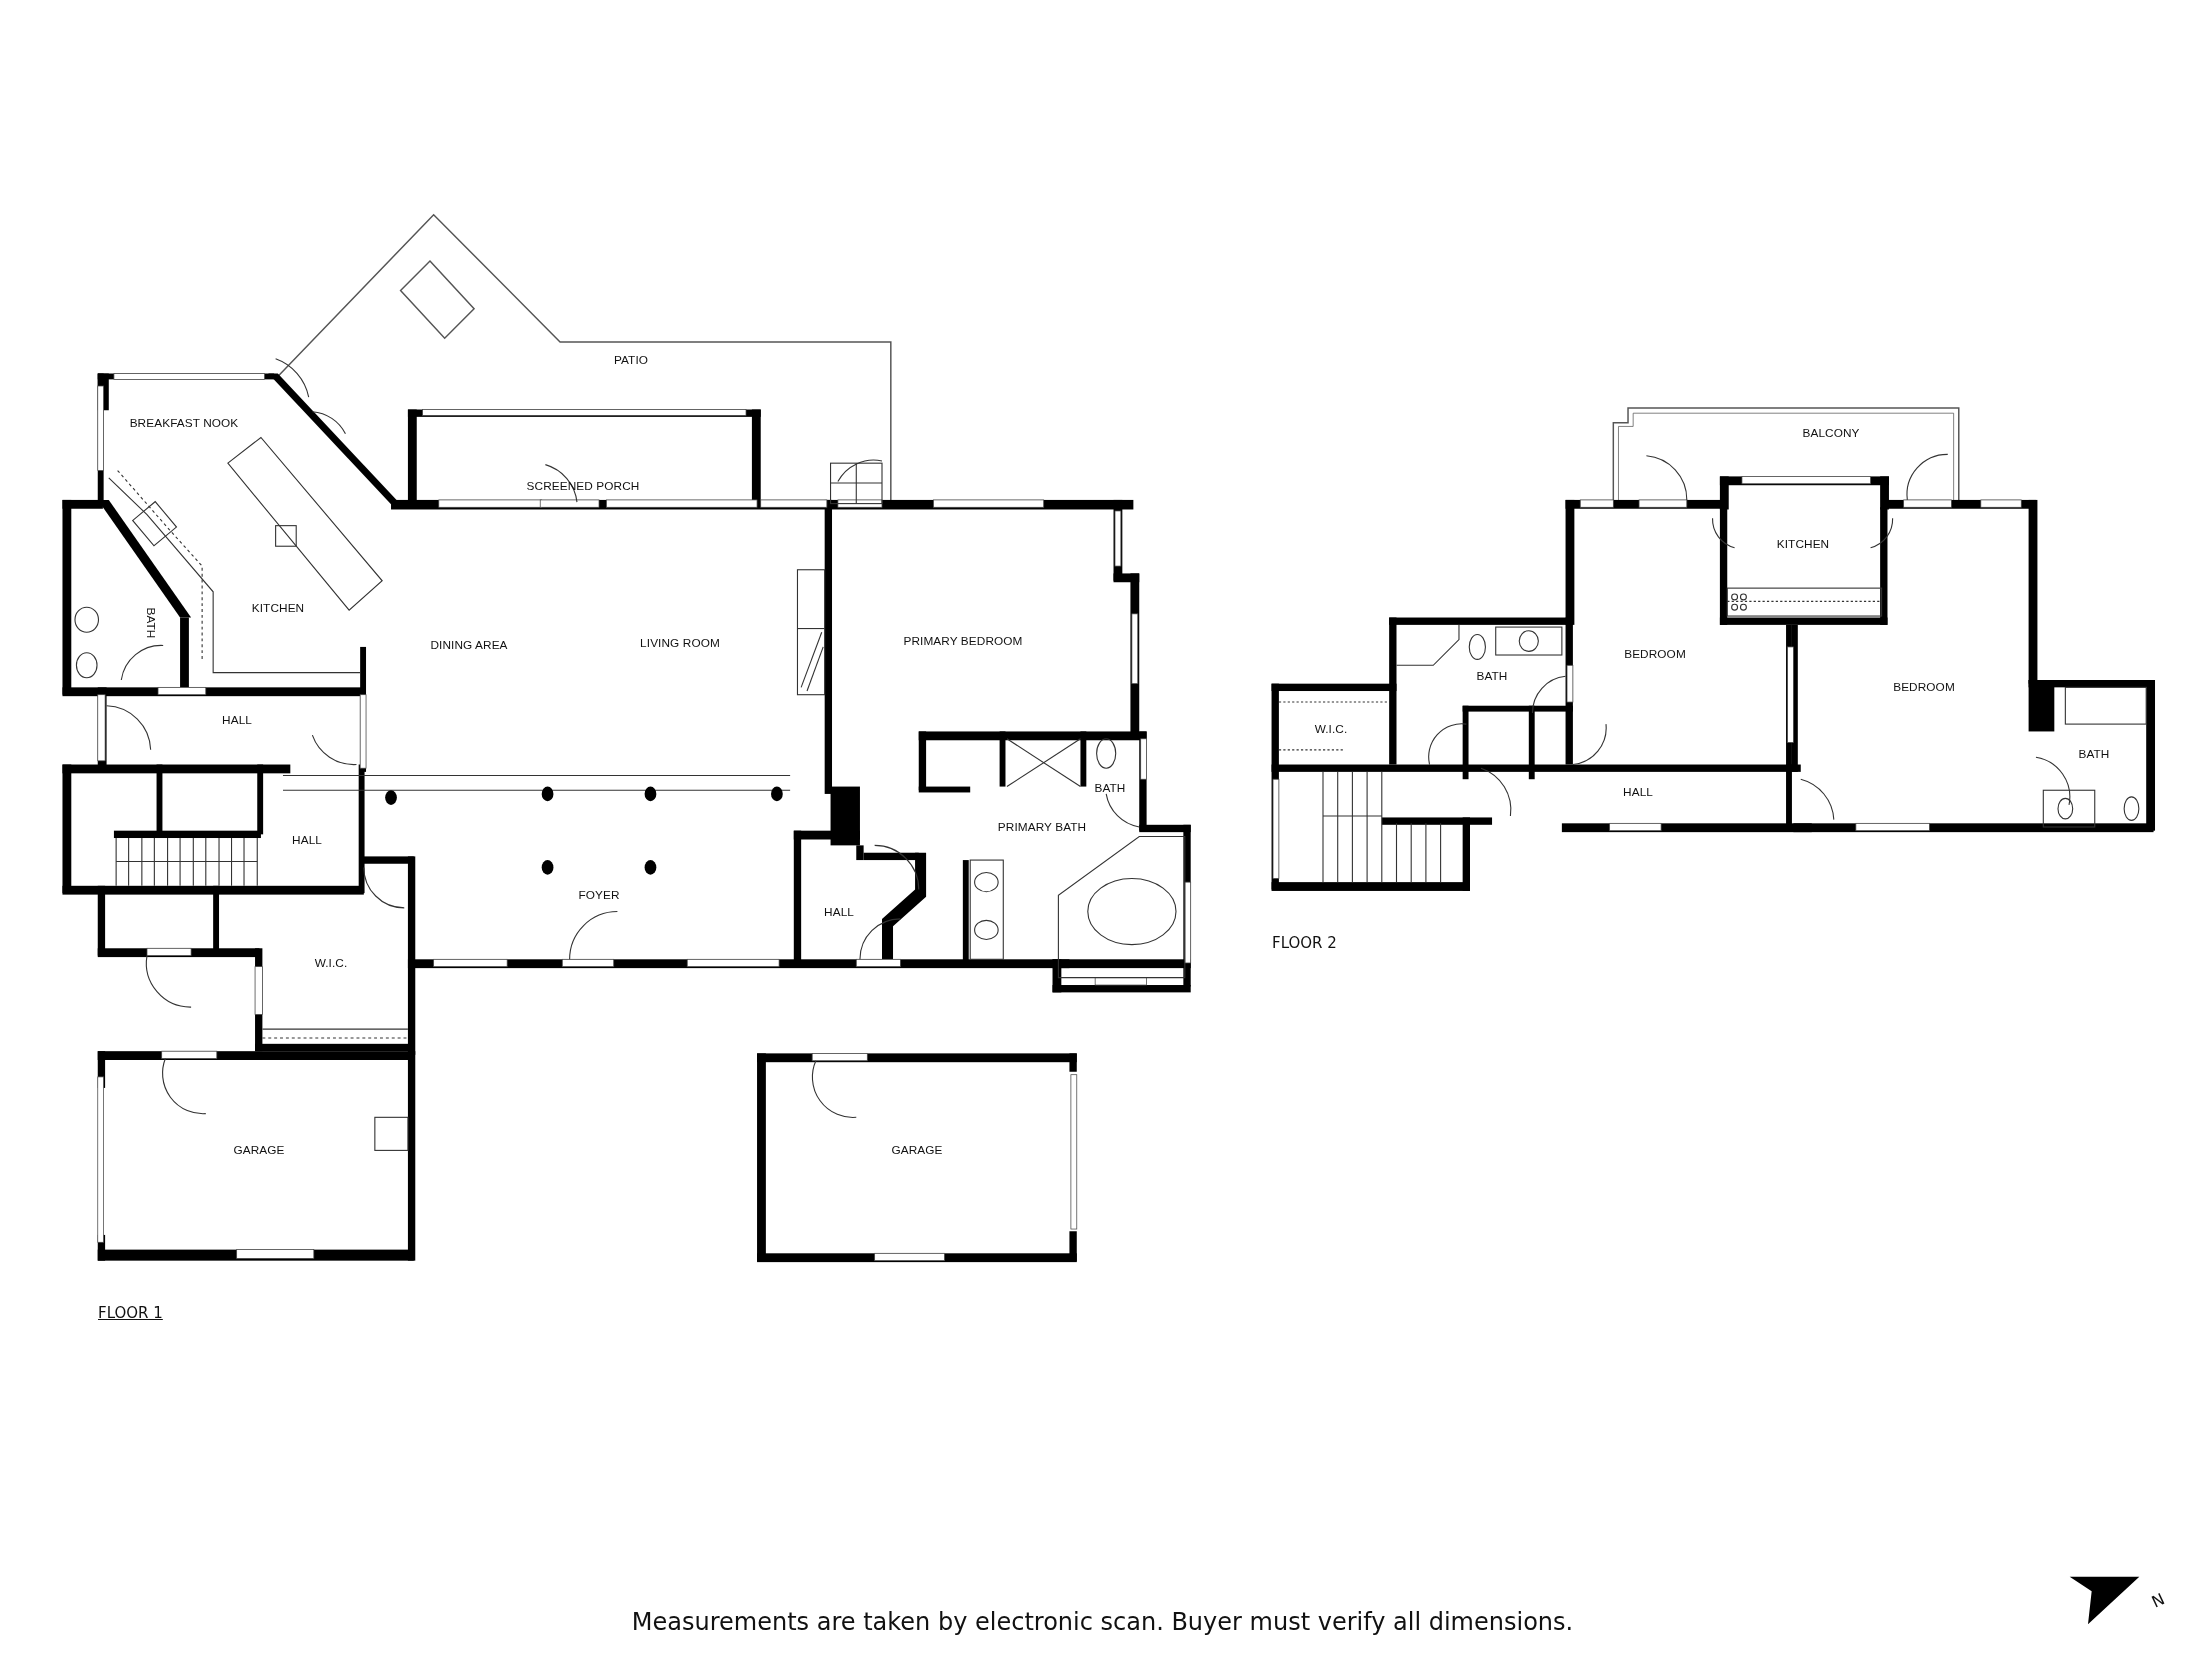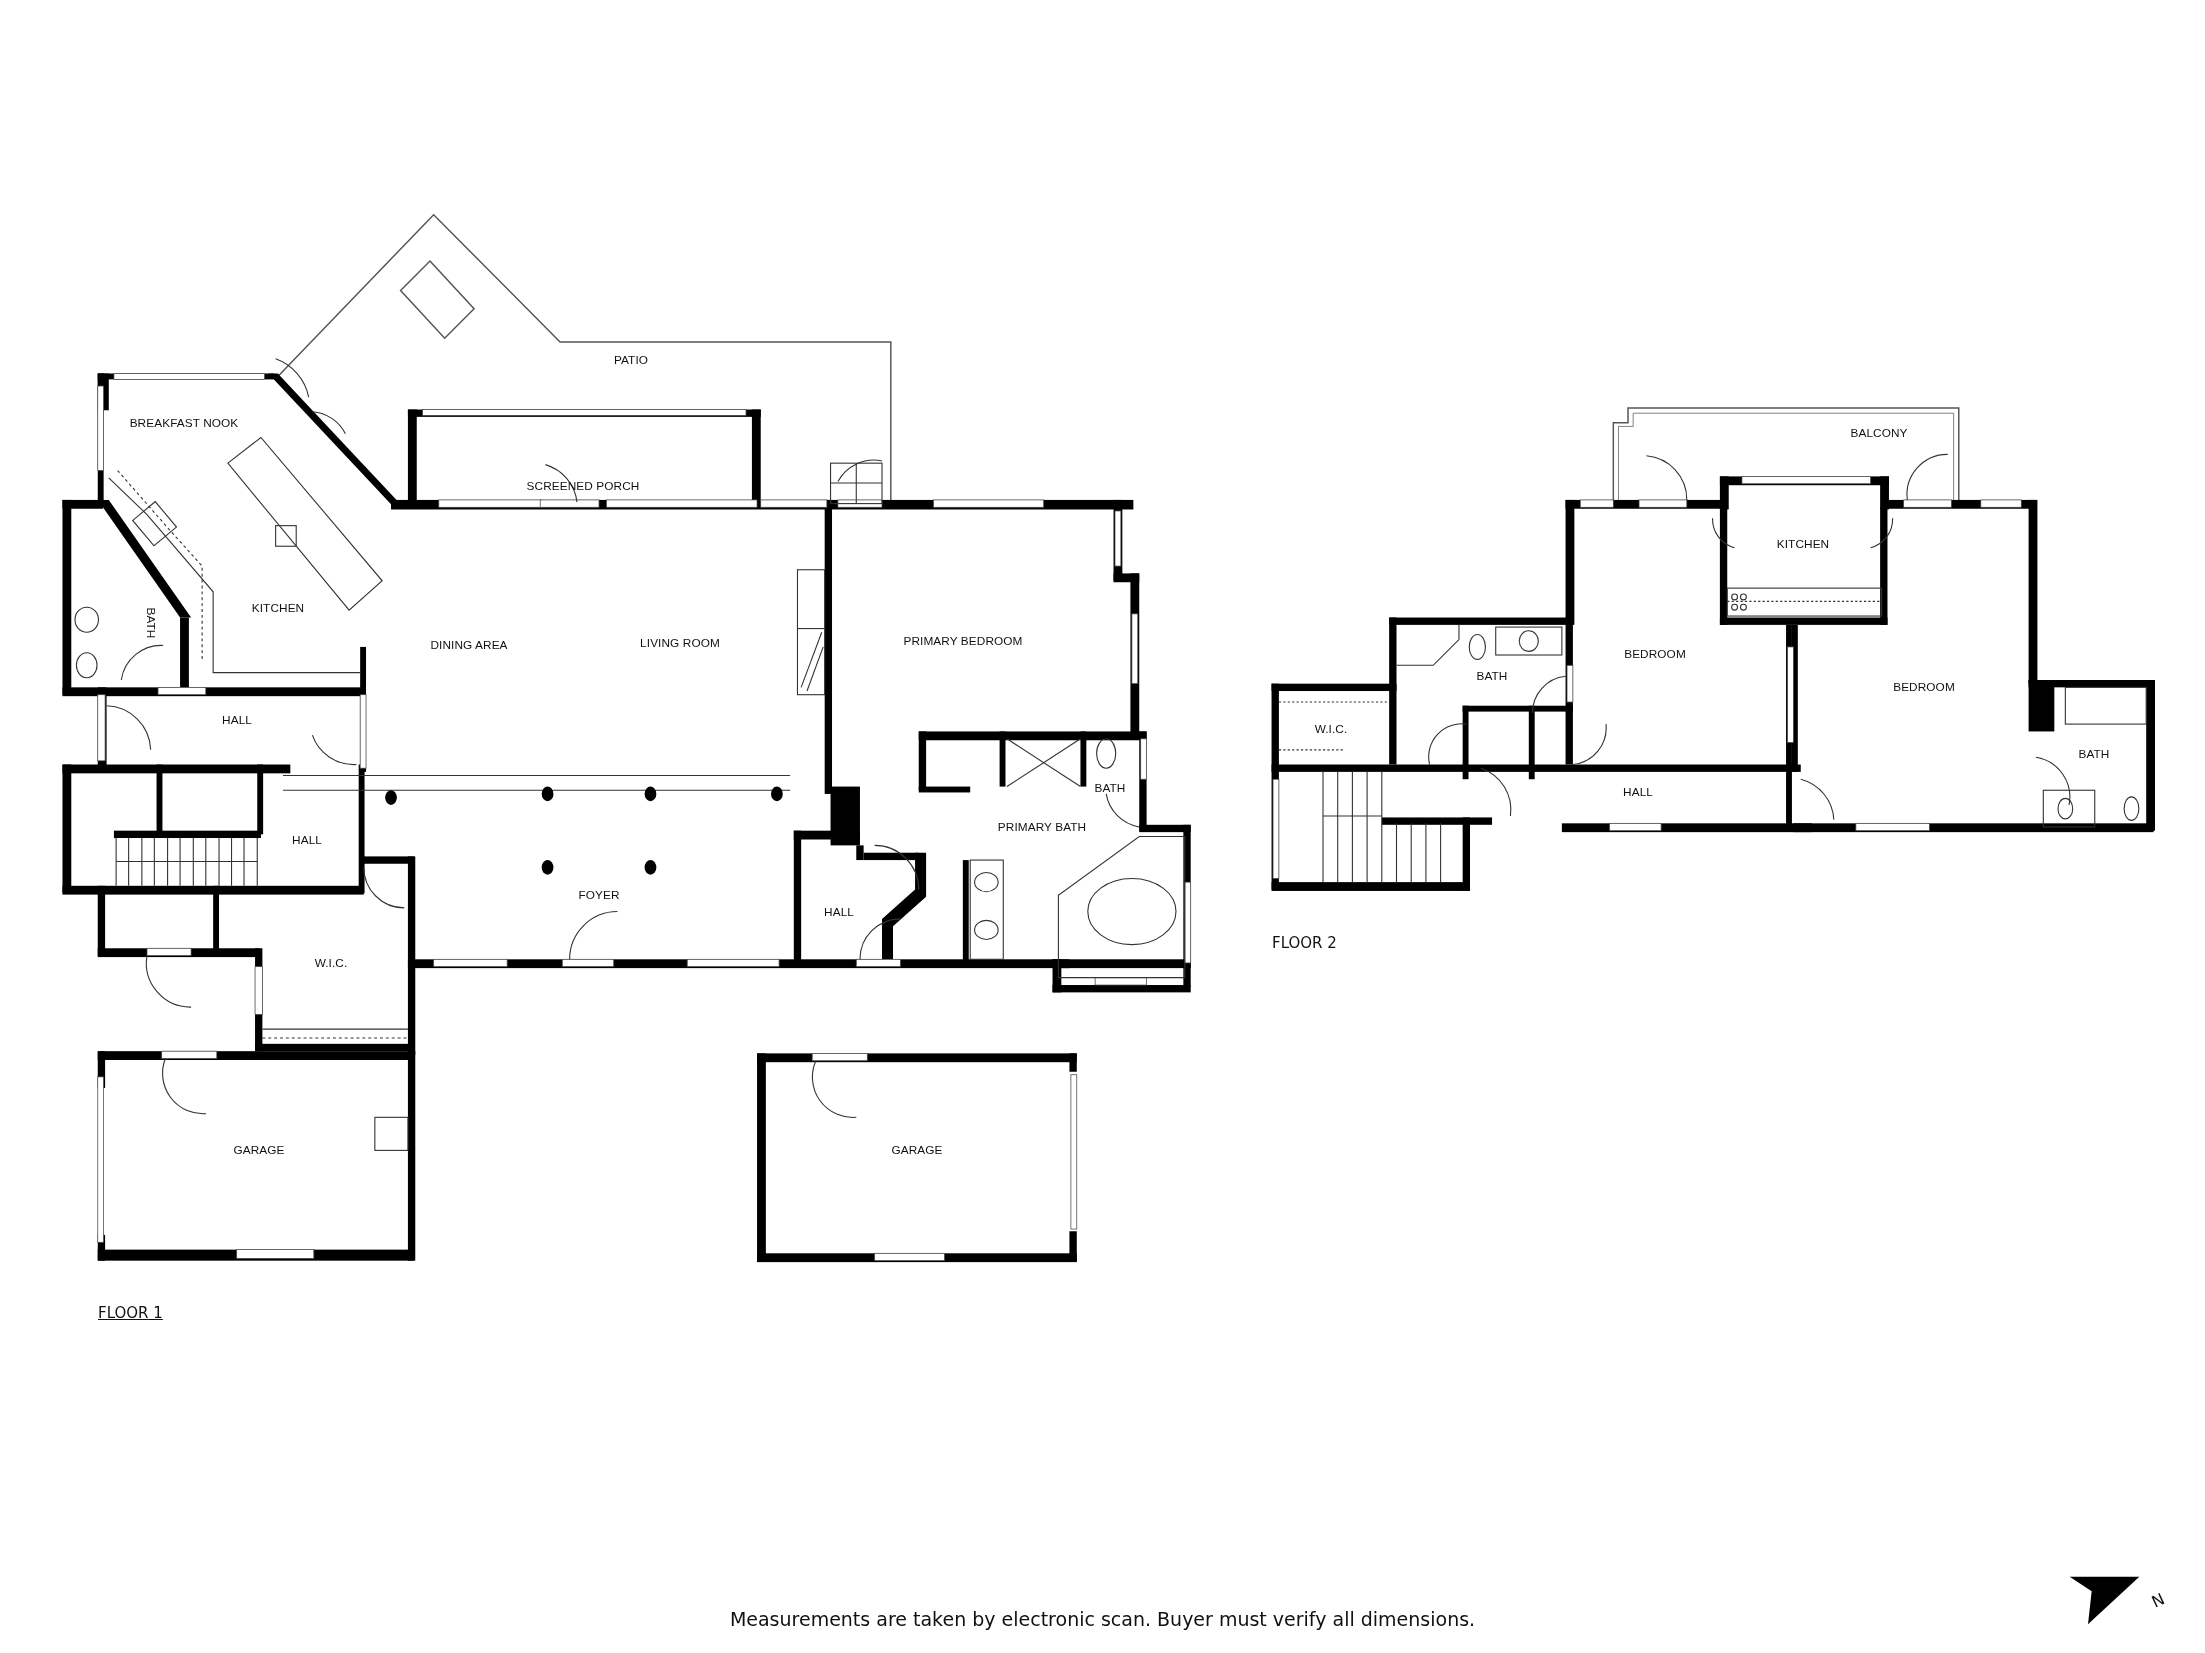--- a/index.html
+++ b/index.html
@@ -1,20 +1,20 @@
 <!DOCTYPE html>
 <html style="font-size:11.8px"><head>
 <meta charset="utf-8">
 <style>
   html,body{margin:0;padding:0;background:#ffffff;}
   #canvas{position:relative;width:2205px;height:1654px;background:#ffffff;overflow:hidden;}
   #plan{position:absolute;left:0;top:0;width:2205px;height:1654px;}
   .lbl{position:absolute;font-family:"Liberation Sans",sans-serif;font-size:11.8px;color:#111;white-space:nowrap;transform:translate(-50%,-50%);letter-spacing:0.1px;}
   .floor-lbl{position:absolute;font-family:"DejaVu Sans",sans-serif;font-size:15px;color:#111;white-space:nowrap;}
-  .disclaimer{position:absolute;left:50%;top:1608px;transform:translateX(-50%);font-family:"DejaVu Sans",sans-serif;font-size:19px;color:#111;white-space:nowrap;}
+  .disclaimer{position:absolute;left:50%;top:1608px;transform:translateX(-50%);font-family:"DejaVu Sans",sans-serif;font-size:24px;color:#111;white-space:nowrap;}
   .north{position:absolute;left:2066px;top:1551px;width:110px;height:88px;}
   .north-letter{position:absolute;left:2152px;top:1591px;font-family:"DejaVu Sans",sans-serif;font-size:16px;transform:rotate(-25deg);color:#111;}
 </style>
 </head>
 <body>
 
 <div id="canvas">
 
   <svg id="plan" viewBox="0 0 3000 2250" xmlns="http://www.w3.org/2000/svg">
     <g fill="none" stroke="#555" stroke-width="2">
@@ -337,21 +337,21 @@
   <span class="lbl" style="left:237px;top:720px;">HALL</span>
   <span class="lbl" style="left:307px;top:840px;">HALL</span>
   <span class="lbl" style="left:599px;top:895px;">FOYER</span>
   <span class="lbl" style="left:839px;top:912px;">HALL</span>
   <span class="lbl" style="left:1042px;top:827px;">PRIMARY BATH</span>
   <span class="lbl" style="left:1110px;top:788px;">BATH</span>
   <span class="lbl" style="left:331px;top:963px;">W.I.C.</span>
   <span class="lbl" style="left:259px;top:1150px;">GARAGE</span>
   <span class="lbl" style="left:917px;top:1150px;">GARAGE</span>
 
-  <span class="lbl" style="left:1879px;top:433px;">BALCONY</span>
+  <span class="lbl" style="left:1831px;top:433px;">BALCONY</span>
   <span class="lbl" style="left:1803px;top:544px;">KITCHEN</span>
   <span class="lbl" style="left:1492px;top:676px;">BATH</span>
   <span class="lbl" style="left:1655px;top:654px;">BEDROOM</span>
   <span class="lbl" style="left:1924px;top:687px;">BEDROOM</span>
   <span class="lbl" style="left:1331px;top:729px;">W.I.C.</span>
   <span class="lbl" style="left:1638px;top:792px;">HALL</span>
   <span class="lbl" style="left:2094px;top:754px;">BATH</span>
 
   <span class="floor-lbl" style="left:98px;top:1304px;text-decoration:underline;">FLOOR 1</span>
   <span class="floor-lbl" style="left:1272px;top:934px;">FLOOR 2</span>

